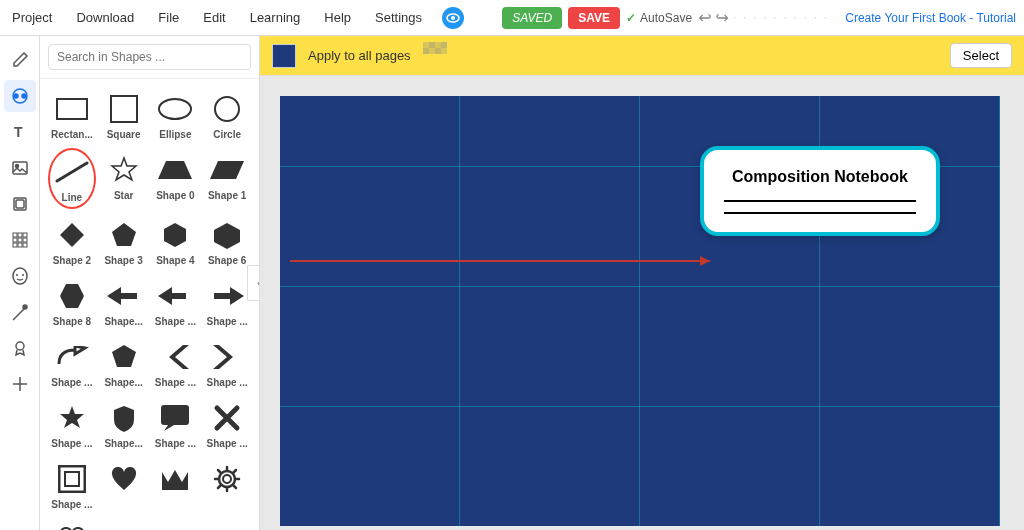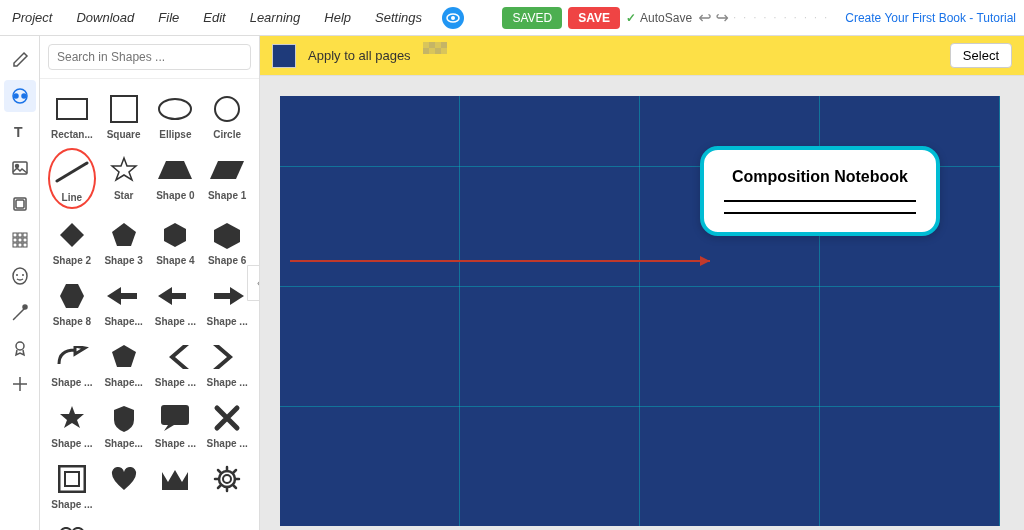--- a/index.html
+++ b/index.html
@@ -3,26 +3,26 @@
   <meta charset="utf-8">
   <style>
     * { box-sizing: border-box; margin: 0; padding: 0; }
     body { font-family: Arial, sans-serif; font-size: 13px; background: #f0f0f0; overflow: hidden; width: 1024px; height: 530px; }
 
     
     .menu-bar {
       display: flex; align-items: center; background: #fff; height: 36px;
       border-bottom: 1px solid #ddd; padding: 0 8px; gap: 16px;
     }
-    .menu-item { cursor: pointer; font-size: 13px; color: #333; padding: 4px 4px; font-style: italic; }
+    .menu-item { cursor: pointer; font-size: 13px; color: #333; padding: 4px 4px; }
     .menu-spacer { flex: 1; }
     .save-group { display: flex; align-items: center; gap: 6px; }
     .saved-btn {
       background: #4CAF50; color: #fff; border: none; border-radius: 4px;
-      padding: 4px 10px; font-size: 12px; cursor: pointer;
+      padding: 4px 10px; font-size: 12px; cursor: pointer; font-style: italic;
     }
     .save-btn {
       background: #ef4444; color: #fff; border: none; border-radius: 4px;
       padding: 4px 10px; font-size: 12px; cursor: pointer; font-weight: bold;
     }
     .autosave { display: flex; align-items: center; gap: 4px; font-size: 12px; color: #555; }
     .autosave-check { color: #4CAF50; font-weight: bold; }
     .undo-redo { display: flex; align-items: center; gap: 4px; color: #aaa; font-size: 16px; }
     .undo-btn, .redo-btn { cursor: pointer; background: none; border: none; color: #888; font-size: 16px; }
     .dots { letter-spacing: 2px; color: #ccc; font-size: 10px; }

